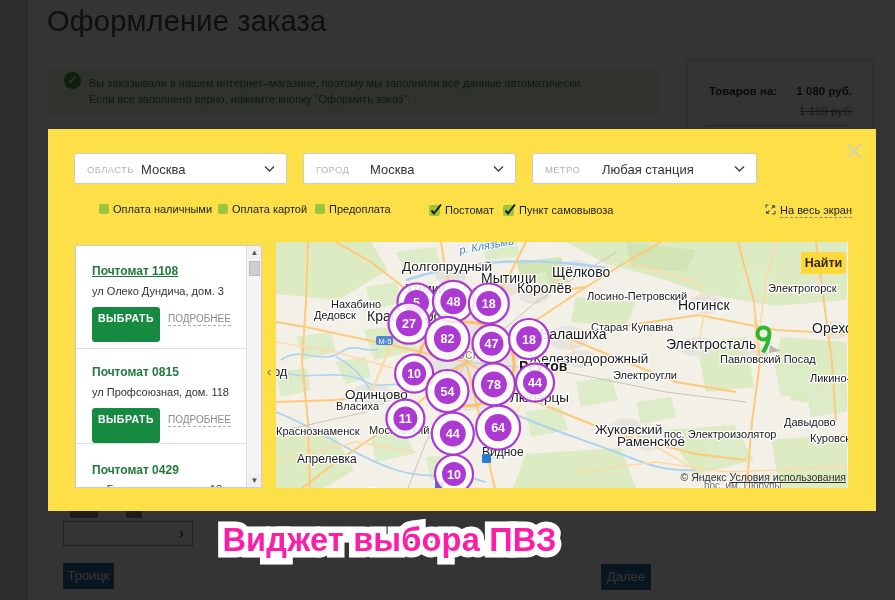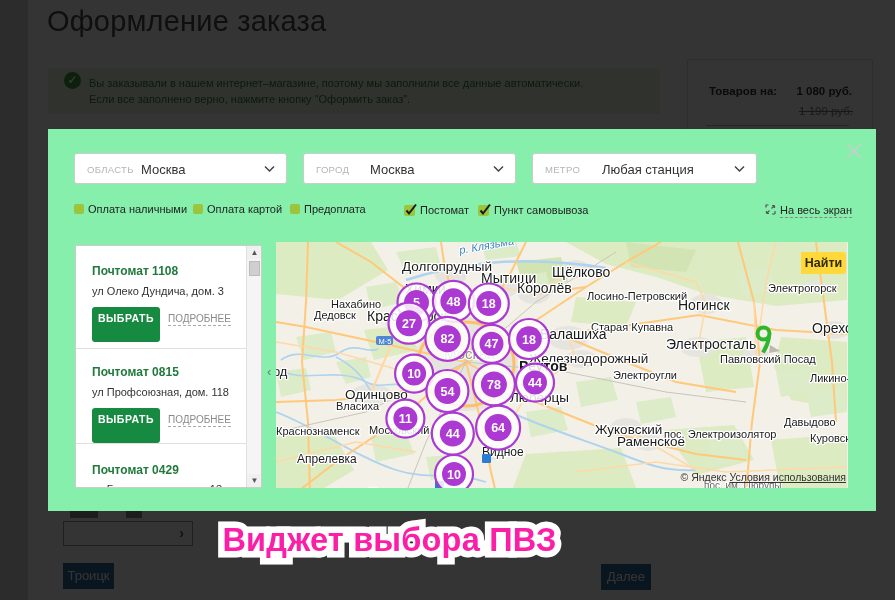--- a/index.html
+++ b/index.html
@@ -21,28 +21,28 @@
   #binput { position:absolute; left:63px; top:521px; width:130px; height:25px; border:1px solid #999; background:#fff; }
   #binput .ch { position:absolute; right:8px; top:3px; color:#555; font-size:14px; font-weight:bold; }
   .pgbtn { position:absolute; background:#2f6b9e; color:#fff; font-size:13px; text-align:center; line-height:26px; }
   #back { left:63px; top:563px; width:51px; height:26px; }
   #next { left:601px; top:564px; width:50px; height:26px; }
 
   
   #overlay { position:absolute; inset:0; background:rgba(0,0,0,0.795); z-index:2; }
 
   
-  #modal { position:absolute; left:48px; top:129px; width:828px; height:382px; background:#86efac; z-index:3; }
+  #modal { position:absolute; left:48px; top:129px; width:828px; height:382px; background:#fde047; z-index:3; }
   .sel { position:absolute; top:24px; height:31px; border:1px solid #ccc; border-radius:3px; background:#fff; }
   .sel .lab { position:absolute; left:12px; top:10px; font-size:9.5px; color:#b5b5b5; letter-spacing:0.3px; }
   .sel .val { position:absolute; top:8px; font-size:13px; color:#333; }
   .sel .chev { position:absolute; right:11px; top:11px; width:11px; height:8px; }
   #close { position:absolute; right:14px; top:14px; width:16px; height:16px; }
 
-  .legend { position:absolute; top:74px; font-size:11px; color:#222; white-space:nowrap; }
+  .legend { position:absolute; top:74px; font-size:11px; color:#222; white-space:nowrap;margin-left:25px; }
   .sq { display:inline-block; width:10px; height:10px; background:#9cc43c; border-radius:2px; vertical-align:-1px; margin-right:4px; }
   #fullscr { position:absolute; right:24px; top:75px; font-size:11px; color:#222; }
   #fullscr span { border-bottom:1px dashed #888; padding-bottom:1px; }
 
   
   #panel { position:absolute; left:27px; top:116px; width:187px; height:243px; border:1px solid #ccc; background:#fff; overflow:hidden; }
   #panel .sb { position:absolute; right:0; top:0; width:15px; height:100%; background:#f5f5f5; border-left:1px solid #e0e0e0; }
   #panel .sb .ar { position:absolute; left:0; width:15px; height:13px; background:#f0f0f0; color:#555; font-size:8px; text-align:center; line-height:13px; }
   #panel .sb .thumb { position:absolute; left:2px; top:15px; width:11px; height:15px; background:#cfcfcf; border:1px solid #bbb; }
   .card { position:absolute; left:0; width:171px; }
@@ -130,21 +130,21 @@
   <div class="legend" style="left:430px;"><svg width="13" height="13" viewBox="0 0 13 13" style="vertical-align:-2px; margin-right:3px;">
         <rect x="0" y="2" width="11" height="11" rx="2" fill="#9cc43c"></rect>
         <path d="M2.5 7.5 L5 10.5 L12 1.5" fill="none" stroke="#1a1a1a" stroke-width="2"></path>
       </svg>Пункт самовывоза</div>
   <div id="fullscr"><svg width="11" height="11" viewBox="0 0 11 11" style="vertical-align:-1px; margin-right:4px;">
         <path d="M1 3.5 V1 H3.5 M7 10 H10 M10 10 V7 M4.5 6.5 L1.5 9.5 M1.5 9.5 V7 M1.5 9.5 H4 M6.5 4.5 L9.5 1.5 M9.5 1.5 H7 M9.5 1.5 V4" fill="none" stroke="#555" stroke-width="1.2"></path>
       </svg><span>На весь экран</span></div>
 
   <div id="panel">
     <div class="card" style="top:14px;">
-      <div class="ttl" style="top:4px;">Почтомат 1108</div>
+      <div class="ttl" style="top:4px;text-decoration:underline;">Почтомат 1108</div>
       <div class="adr" style="top:25px;">ул Олеко Дундича, дом. 3</div>
       <div class="btn" style="top:47px;">ВЫБРАТЬ</div>
       <div class="more" style="top:53px;">ПОДРОБНЕЕ</div>
     </div>
     <div class="divid" style="top:102px;"></div>
     <div class="card" style="top:115px;">
       <div class="ttl" style="top:4px;">Почтомат 0815</div>
       <div class="adr" style="top:25px;">ул Профсоюзная, дом. 118</div>
       <div class="btn" style="top:47px;">ВЫБРАТЬ</div>
       <div class="more" style="top:53px;">ПОДРОБНЕЕ</div>

